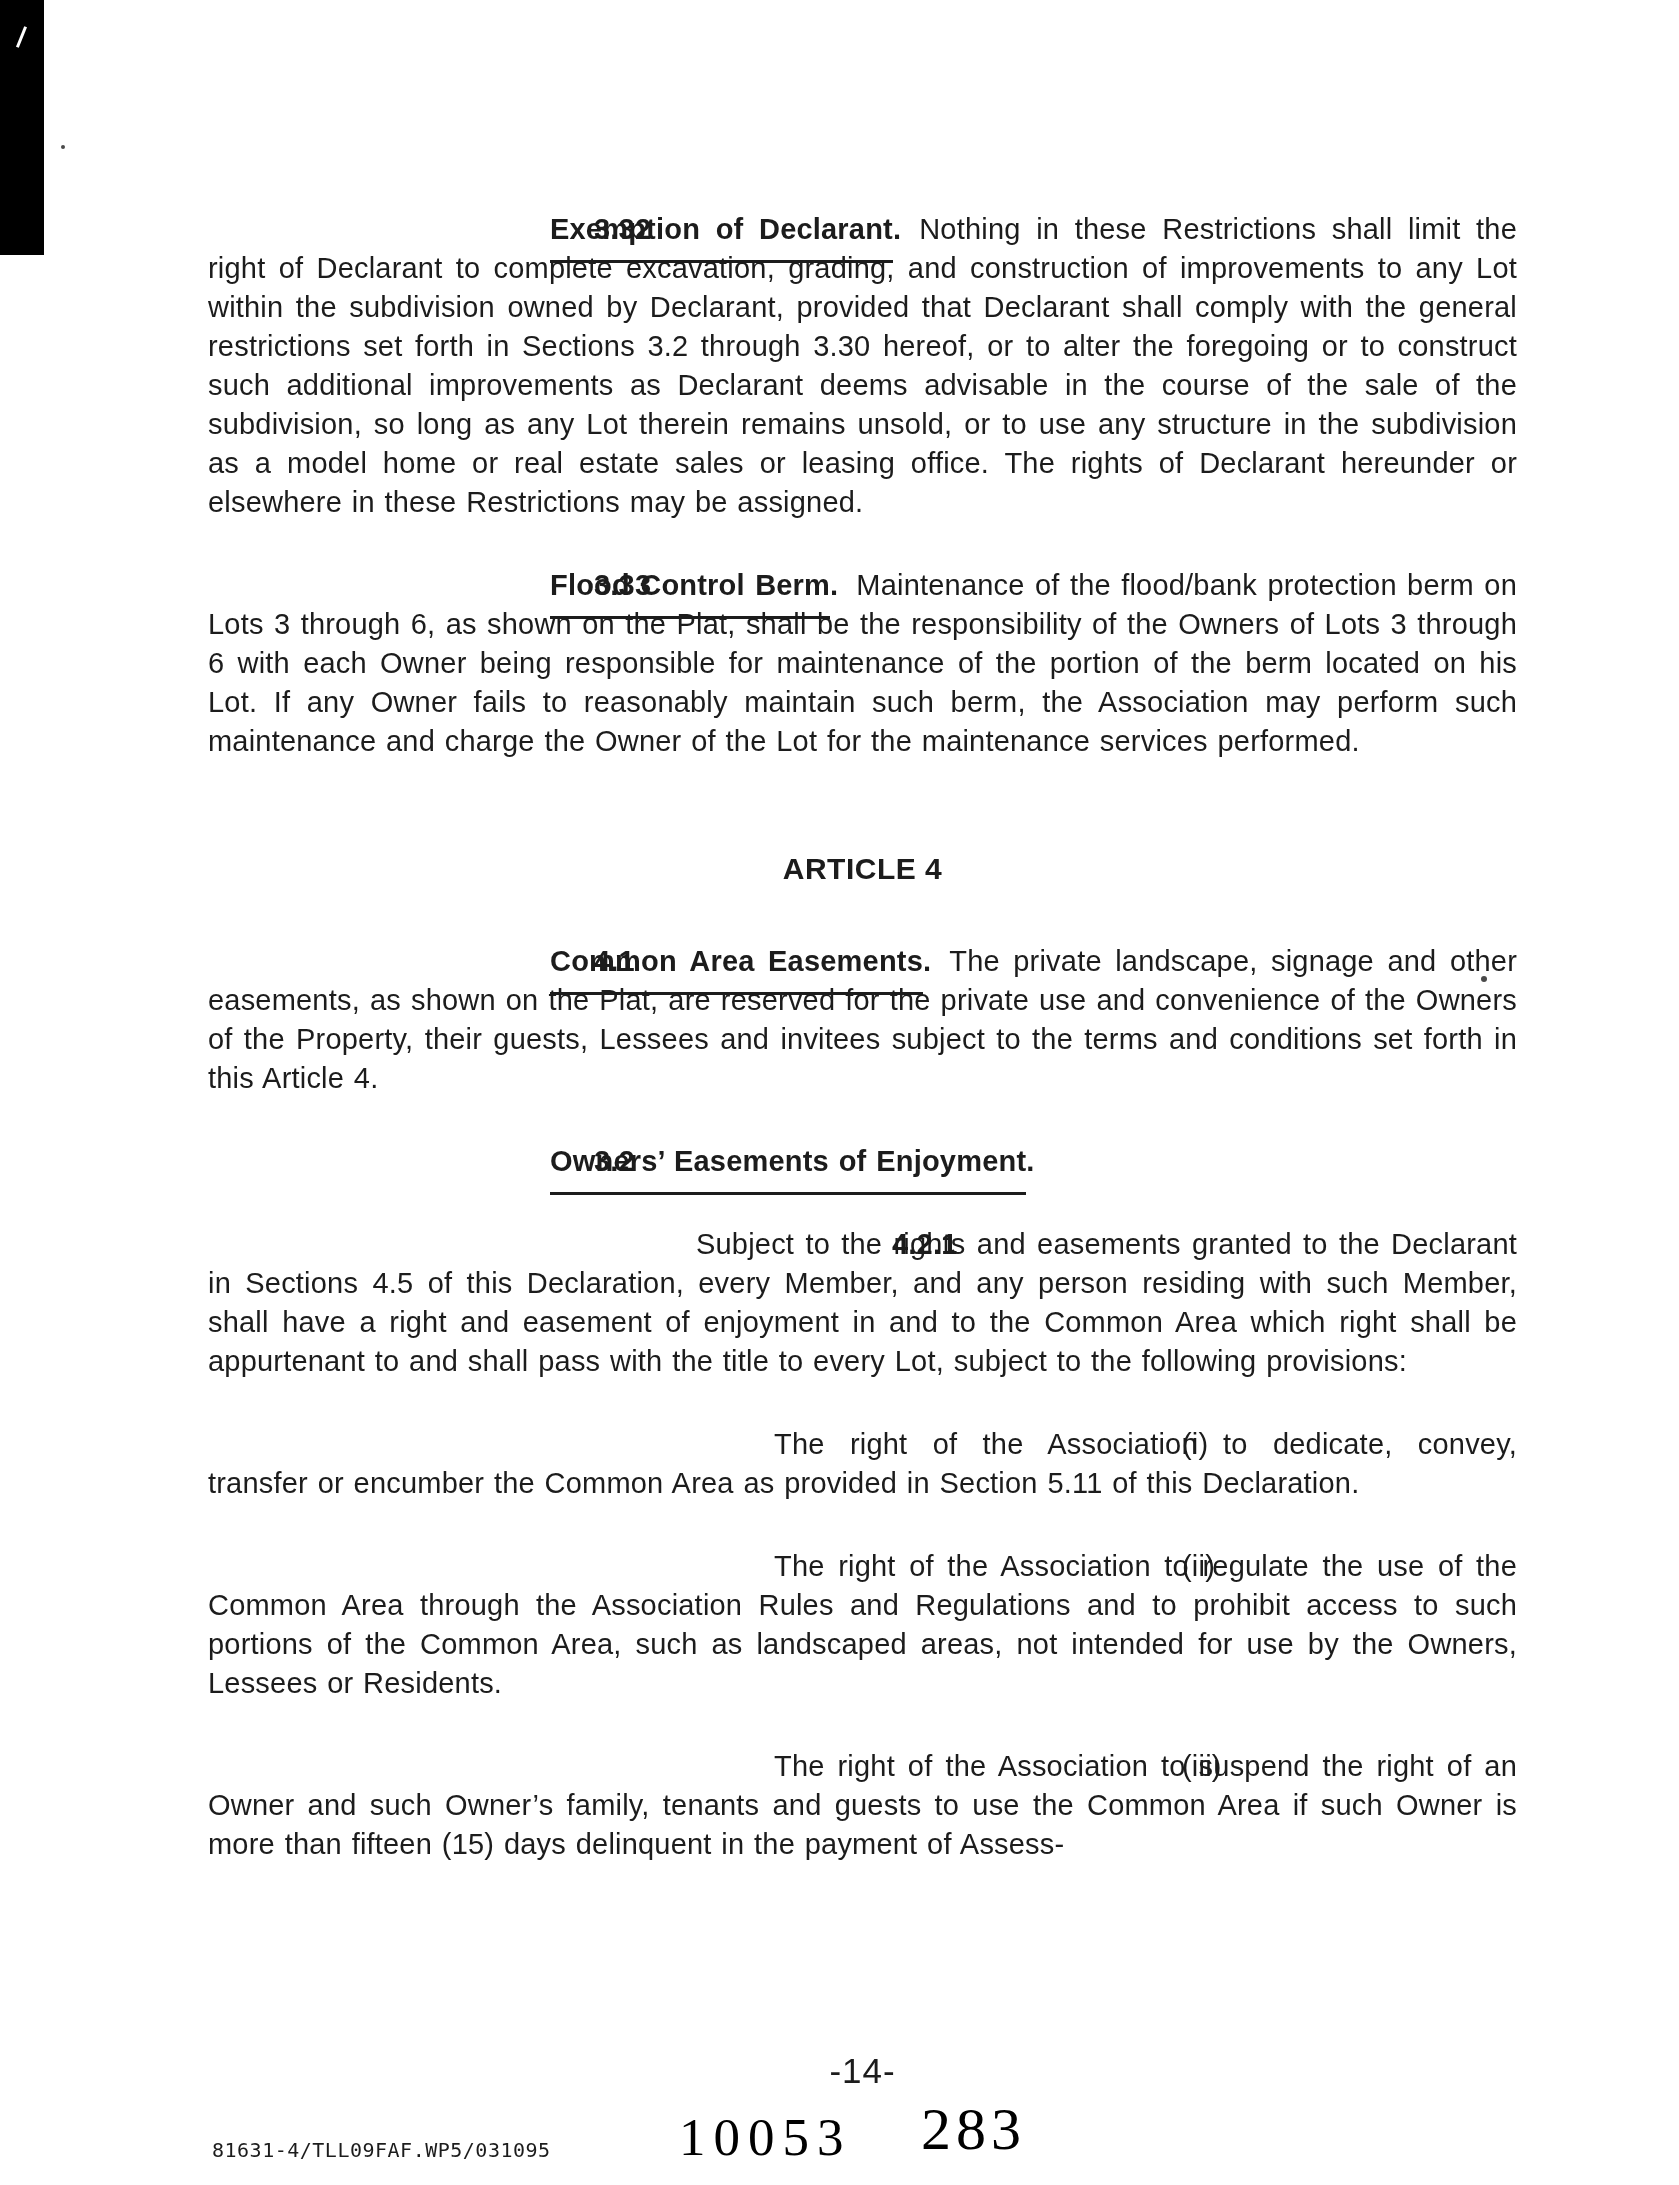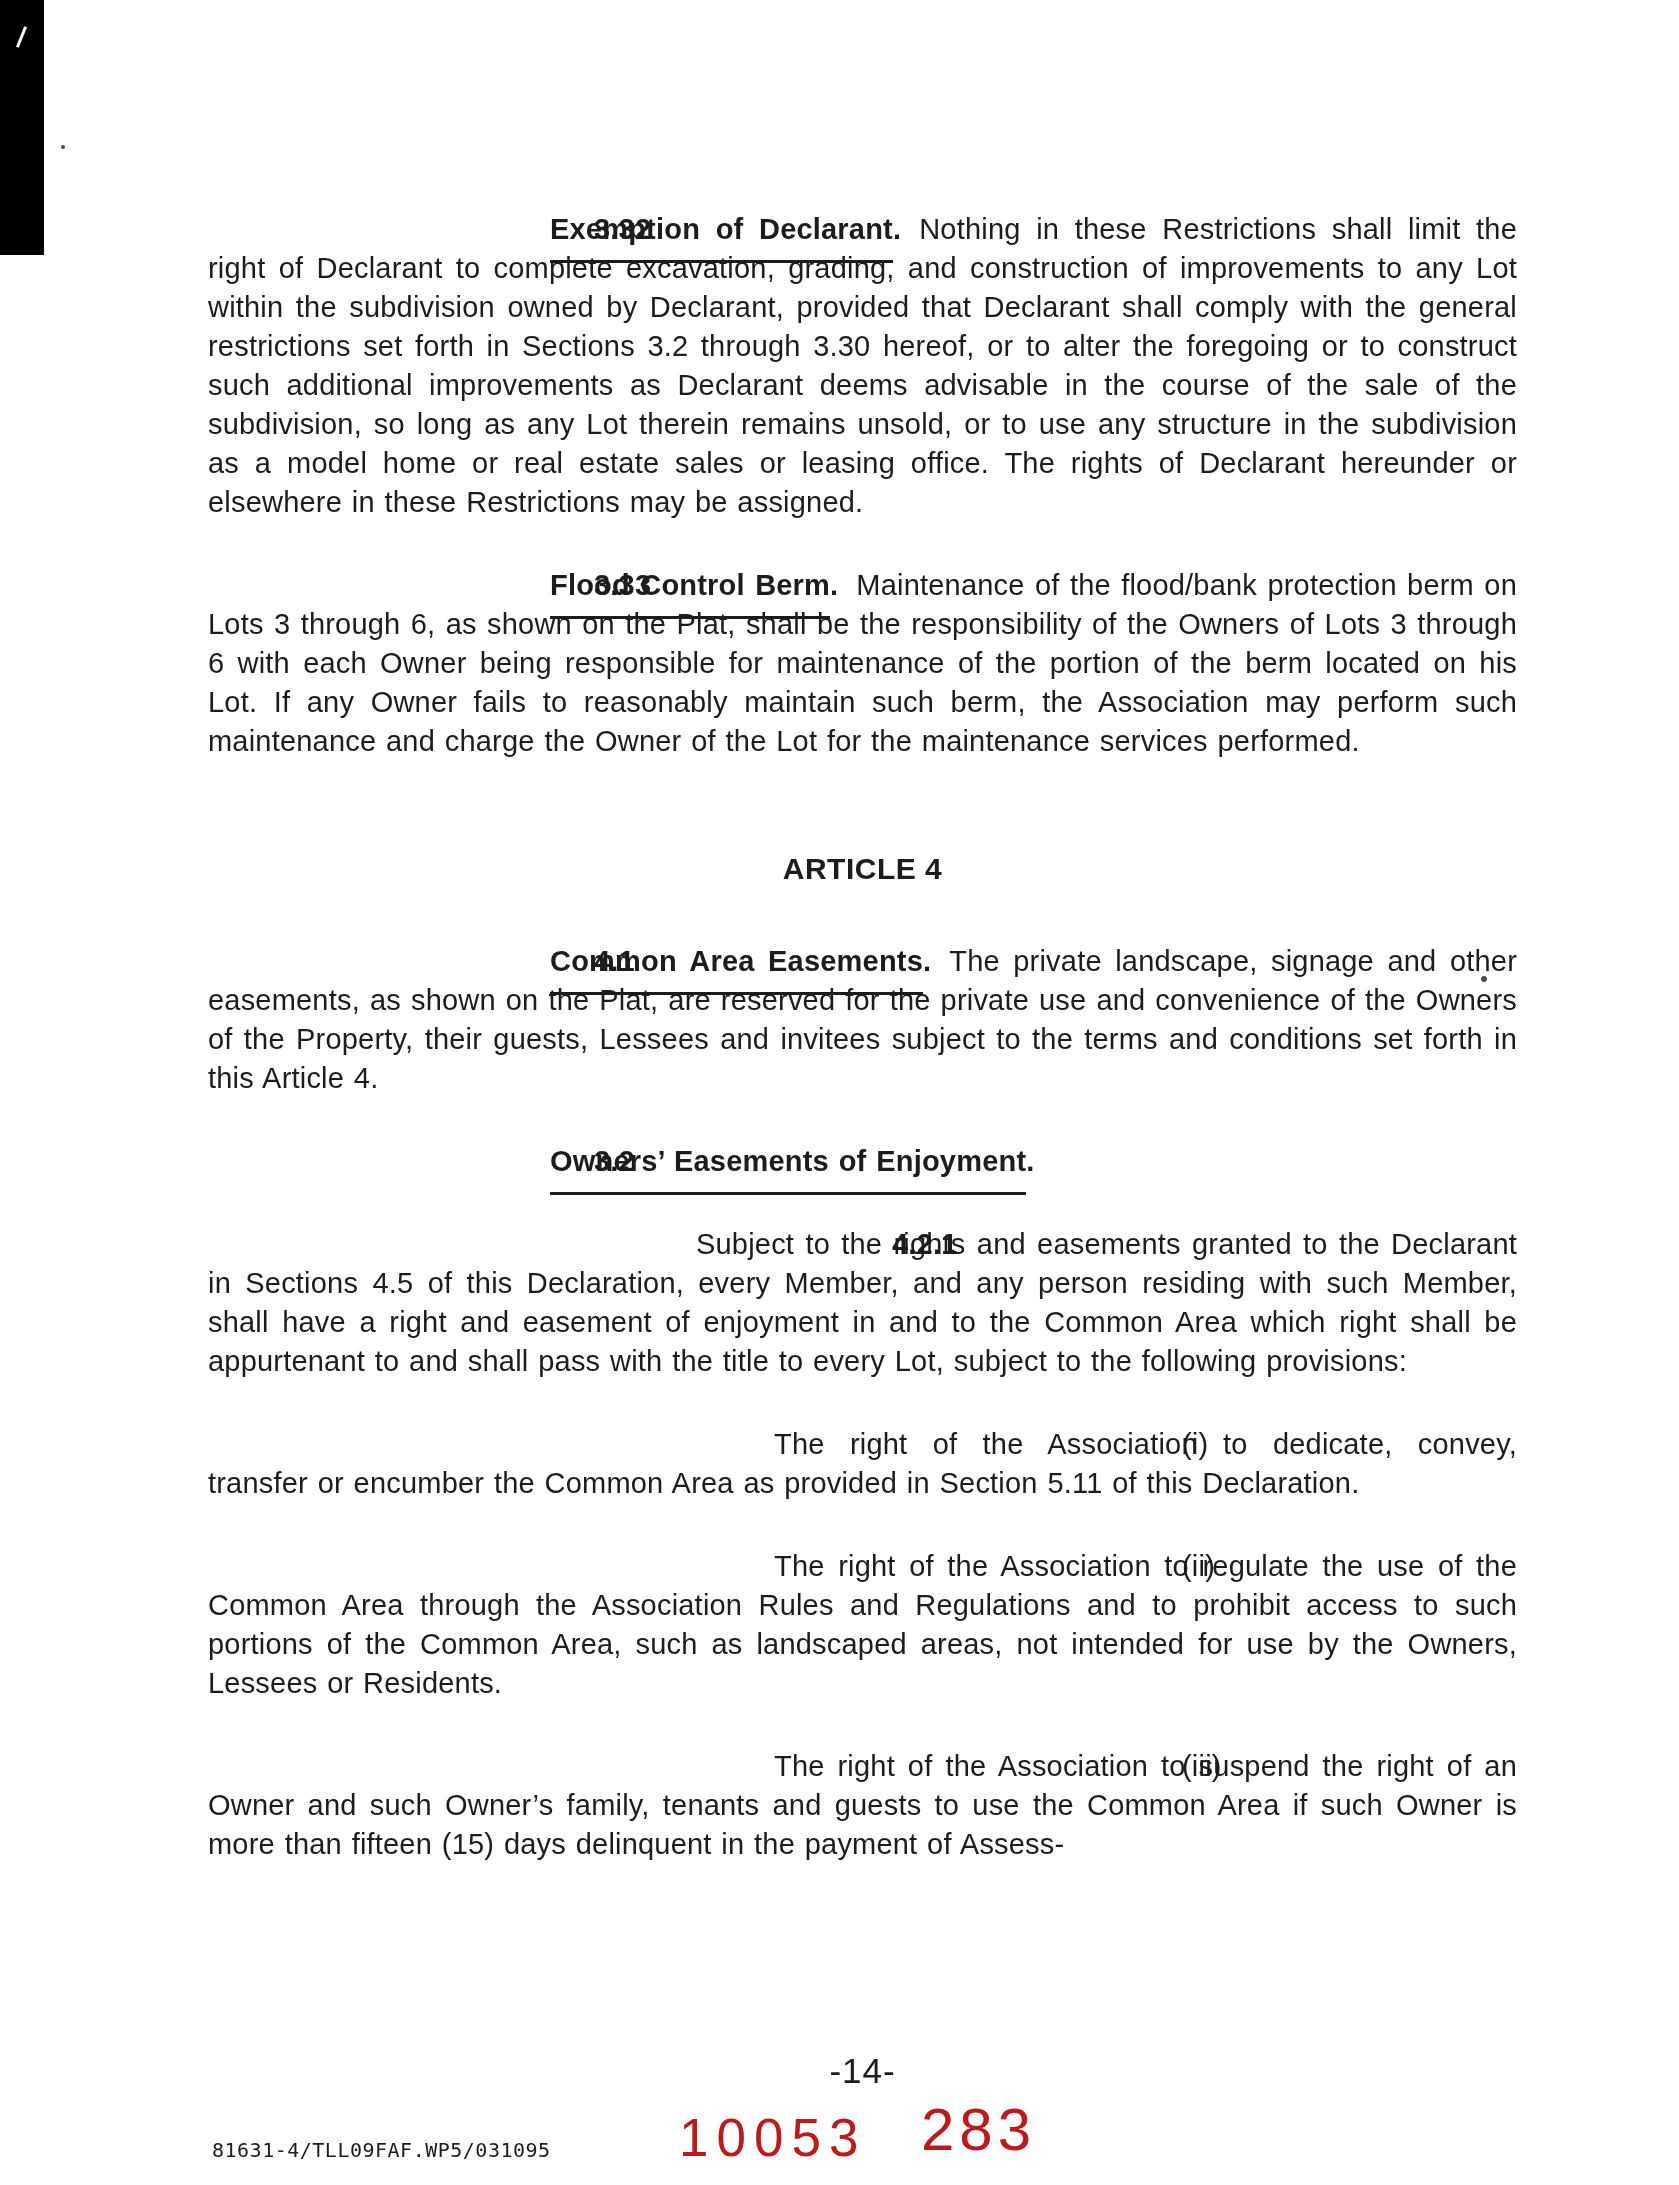--- a/index.html
+++ b/index.html
@@ -84,22 +84,22 @@
   }
   .fileref {
     position: absolute;
     left: 212px; top: 2138px;
     font-family: "DejaVu Sans Mono", monospace;
     font-weight: normal;
     font-size: 20px;
     letter-spacing: 0.5px;
   }
   .stamp {
-    font-family: Liberation Sans, sans-serif;
-    color: #b91c1c;
+    font-family: Liberation Serif, serif;
+    color: #000000;
   }
   .stamp-primary {
     position: absolute;
     left: 679px; top: 2107px;
     font-size: 53px;
     letter-spacing: 8px;
   }
   .stamp-secondary {
     position: absolute;
     left: 921px; top: 2095px;

